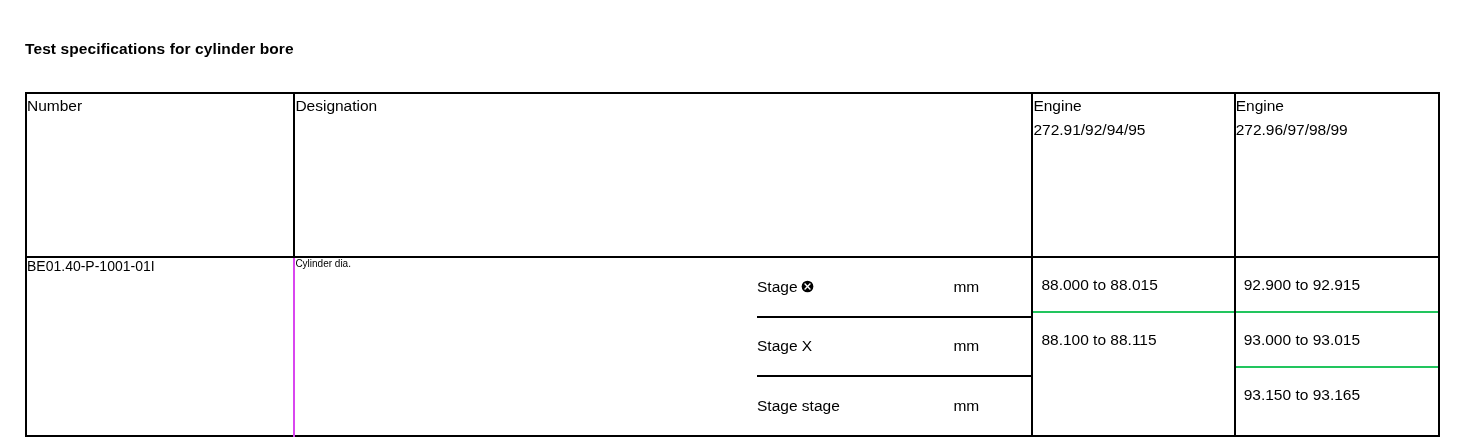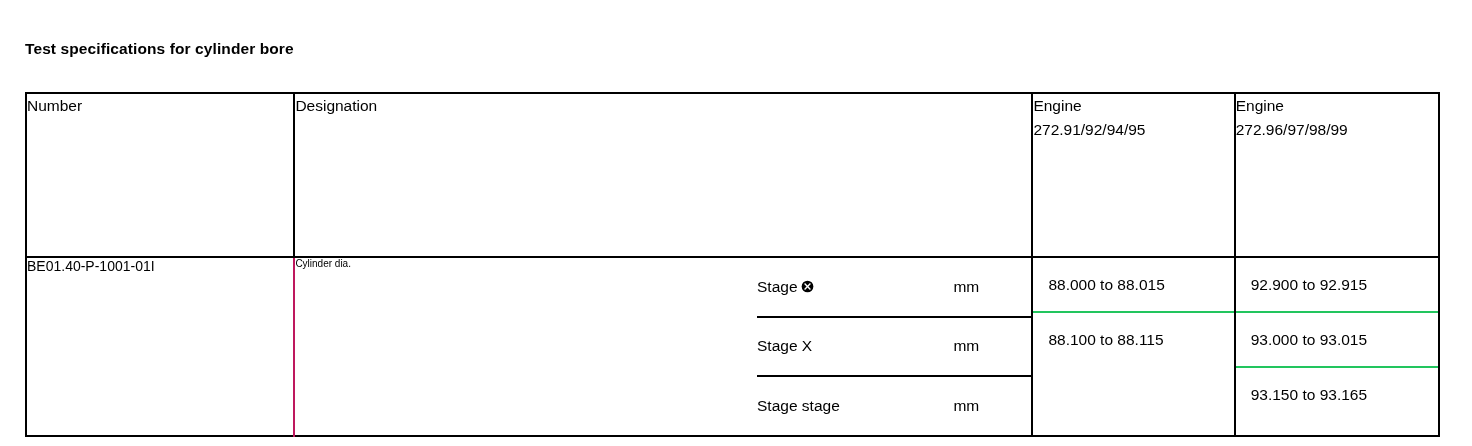--- a/index.html
+++ b/index.html
@@ -55,21 +55,21 @@
     padding: 16px 0 0 12px;
     font-size: 15.5px;
     font-weight: bold;
     line-height: 1.55;
   }
   .hdr-cell.last { border-right: none; }
   .hdr-line { display: block; white-space: nowrap; }
 
   
   .num-cell {
-    border-right: 2px solid #be185d;
+    border-right: 2px solid #d946ef;
     padding: 18px 0 0 12px;
     font-size: 14px;
     white-space: nowrap;
   }
   .desig-cell {
     border-right: none;
     padding: 18px 0 0 15px;
     font-size: 10px;
     white-space: nowrap;
   }
@@ -110,21 +110,21 @@
   .val-cell.last { border-right: none; }
   .val-table {
     width: 100%;
     border-collapse: collapse;
     table-layout: fixed;
   }
   .val-table td {
     height: 53px;
     vertical-align: middle;
     font-size: 15.5px;
-    padding-left: 15px;
+    padding-left: 8px;
     white-space: nowrap;
   }
   .val-table tr + tr td { border-top: 2px solid #22c55e; }
 
   
   .circle-x {
     display: inline-block;
     width: 13px;
     height: 13px;
     vertical-align: -1px;

